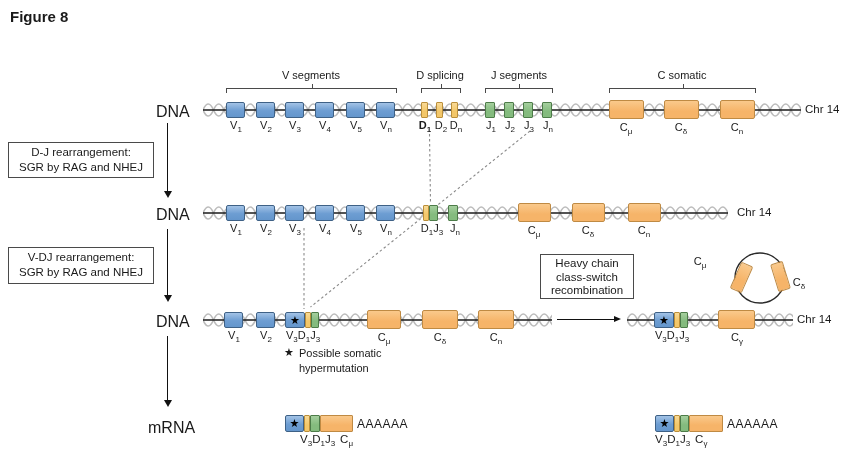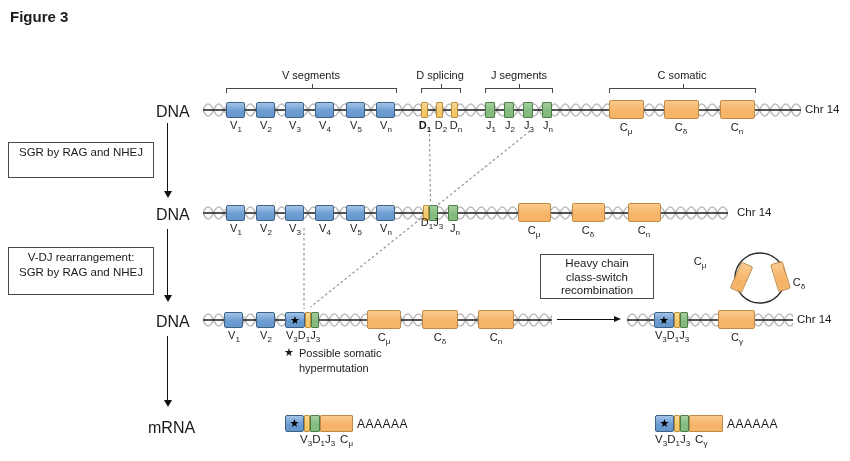--- a/index.html
+++ b/index.html
@@ -40,21 +40,21 @@
 <body>
 
 <div id="figure">
 
   <svg class="abs" style="left:0;top:0" width="850" height="461">
     <line x1="429.5" y1="134" x2="430.5" y2="203" stroke="#8a8a8a" stroke-width="1.1" stroke-dasharray="2.5 2.5"></line>
     <line x1="530" y1="131" x2="310.5" y2="307" stroke="#8a8a8a" stroke-width="1.1" stroke-dasharray="2.5 2.5"></line>
     <line x1="304" y1="228" x2="304" y2="309" stroke="#8a8a8a" stroke-width="1.1" stroke-dasharray="2.5 2.5"></line>
   </svg>
 
-  <div class="abs fig-title" style="left:10px;top:8px">Figure 3</div>
+  <div class="abs fig-title" style="left:10px;top:8px">Figure 8</div>
 
   <div class="abs seg-head" style="left:311px;top:69px">V segments</div>
   <div class="abs seg-head" style="left:440px;top:69px">D splicing</div>
   <div class="abs seg-head" style="left:519px;top:69px">J segments</div>
   <div class="abs seg-head" style="left:682px;top:69px">C somatic</div>
   <div class="abs bracket" style="left:226px;top:88px;width:171px">
       <div class="tick"></div>
     </div>
   <div class="abs bracket" style="left:421px;top:88px;width:40px">
       <div class="tick"></div>
@@ -102,20 +102,21 @@
   <div class="abs seg-label" style="left:456px;top:119px"><span>D</span><sub>n</sub></div>
   <div class="abs seg-label" style="left:491px;top:119px;font-weight:normal"><span>J</span><sub>1</sub></div>
   <div class="abs seg-label" style="left:510px;top:119px"><span>J</span><sub>2</sub></div>
   <div class="abs seg-label" style="left:529px;top:119px"><span>J</span><sub>3</sub></div>
   <div class="abs seg-label" style="left:548px;top:119px"><span>J</span><sub>n</sub></div>
   <div class="abs seg-label" style="left:626px;top:121px"><span>C</span><sub>μ</sub></div>
   <div class="abs seg-label" style="left:681px;top:121px"><span>C</span><sub>δ</sub></div>
   <div class="abs seg-label" style="left:737px;top:121px"><span>C</span><sub>n</sub></div>
 
   <div class="abs pbox" style="left:8px;top:142px;width:146px;height:36px">
+    <div>D-J rearrangement:</div>
     <div>SGR by RAG and NHEJ</div>
   </div>
   <div class="abs vline" style="left:167px;top:123px;height:68px"></div>
   <div class="abs tri-down" style="left:164px;top:191px"></div>
 
   <div class="abs rowlab" style="left:156px;top:206px">DNA</div>
   <svg class="helix abs" style="left:203px;top:200px" width="525" height="26" viewBox="0 0 525 26">
       <path d="M0 13 q5.25 -12 10.5 0 q5.25 12 10.5 0 q5.25 -12 10.5 0 q5.25 12 10.5 0 q5.25 -12 10.5 0 q5.25 12 10.5 0 q5.25 -12 10.5 0 q5.25 12 10.5 0 q5.25 -12 10.5 0 q5.25 12 10.5 0 q5.25 -12 10.5 0 q5.25 12 10.5 0 q5.25 -12 10.5 0 q5.25 12 10.5 0 q5.25 -12 10.5 0 q5.25 12 10.5 0 q5.25 -12 10.5 0 q5.25 12 10.5 0 q5.25 -12 10.5 0 q5.25 12 10.5 0 q5.25 -12 10.5 0 q5.25 12 10.5 0 q5.25 -12 10.5 0 q5.25 12 10.5 0 q5.25 -12 10.5 0 q5.25 12 10.5 0 q5.25 -12 10.5 0 q5.25 12 10.5 0 q5.25 -12 10.5 0 q5.25 12 10.5 0 q5.25 -12 10.5 0 q5.25 12 10.5 0 q5.25 -12 10.5 0 q5.25 12 10.5 0 q5.25 -12 10.5 0 q5.25 12 10.5 0 q5.25 -12 10.5 0 q5.25 12 10.5 0 q5.25 -12 10.5 0 q5.25 12 10.5 0 q5.25 -12 10.5 0 q5.25 12 10.5 0 q5.25 -12 10.5 0 q5.25 12 10.5 0 q5.25 -12 10.5 0 q5.25 12 10.5 0 q5.25 -12 10.5 0 q5.25 12 10.5 0 q5.25 -12 10.5 0 q5.25 12 10.5 0" fill="none" stroke="#bcbcbc" stroke-width="1.7"></path>
       <path d="M0 13 q5.25 12 10.5 0 q5.25 -12 10.5 0 q5.25 12 10.5 0 q5.25 -12 10.5 0 q5.25 12 10.5 0 q5.25 -12 10.5 0 q5.25 12 10.5 0 q5.25 -12 10.5 0 q5.25 12 10.5 0 q5.25 -12 10.5 0 q5.25 12 10.5 0 q5.25 -12 10.5 0 q5.25 12 10.5 0 q5.25 -12 10.5 0 q5.25 12 10.5 0 q5.25 -12 10.5 0 q5.25 12 10.5 0 q5.25 -12 10.5 0 q5.25 12 10.5 0 q5.25 -12 10.5 0 q5.25 12 10.5 0 q5.25 -12 10.5 0 q5.25 12 10.5 0 q5.25 -12 10.5 0 q5.25 12 10.5 0 q5.25 -12 10.5 0 q5.25 12 10.5 0 q5.25 -12 10.5 0 q5.25 12 10.5 0 q5.25 -12 10.5 0 q5.25 12 10.5 0 q5.25 -12 10.5 0 q5.25 12 10.5 0 q5.25 -12 10.5 0 q5.25 12 10.5 0 q5.25 -12 10.5 0 q5.25 12 10.5 0 q5.25 -12 10.5 0 q5.25 12 10.5 0 q5.25 -12 10.5 0 q5.25 12 10.5 0 q5.25 -12 10.5 0 q5.25 12 10.5 0 q5.25 -12 10.5 0 q5.25 12 10.5 0 q5.25 -12 10.5 0 q5.25 12 10.5 0 q5.25 -12 10.5 0 q5.25 12 10.5 0 q5.25 -12 10.5 0" fill="none" stroke="#bcbcbc" stroke-width="1.7"></path>
       <line x1="0" y1="13" x2="525" y2="13" stroke="#1a1a1a" stroke-width="1.5"></line>
@@ -134,27 +135,27 @@
   <div class="box cbox" style="left:518px;top:203px;width:33px;height:19px"></div>
   <div class="box cbox" style="left:572px;top:203px;width:33px;height:19px"></div>
   <div class="box cbox" style="left:628px;top:203px;width:33px;height:19px"></div>
 
   <div class="abs seg-label" style="left:236px;top:222px"><span>V</span><sub>1</sub></div>
   <div class="abs seg-label" style="left:266px;top:222px"><span>V</span><sub>2</sub></div>
   <div class="abs seg-label" style="left:295px;top:222px"><span>V</span><sub>3</sub></div>
   <div class="abs seg-label" style="left:325px;top:222px"><span>V</span><sub>4</sub></div>
   <div class="abs seg-label" style="left:356px;top:222px"><span>V</span><sub>5</sub></div>
   <div class="abs seg-label" style="left:386px;top:222px"><span>V</span><sub>n</sub></div>
-  <div class="abs seg-label" style="left:432px;top:216px"><span>D</span><sub>1</sub><span>J</span><sub>3</sub></div>
+  <div class="abs seg-label" style="left:432px;top:222px"><span>D</span><sub>1</sub><span>J</span><sub>3</sub></div>
   <div class="abs seg-label" style="left:455px;top:222px"><span>J</span><sub>n</sub></div>
   <div class="abs seg-label" style="left:534px;top:224px"><span>C</span><sub>μ</sub></div>
   <div class="abs seg-label" style="left:588px;top:224px"><span>C</span><sub>δ</sub></div>
   <div class="abs seg-label" style="left:644px;top:224px"><span>C</span><sub>n</sub></div>
 
-  <div class="abs pbox" style="left:8px;top:247px;width:146px;height:48px">
+  <div class="abs pbox" style="left:8px;top:247px;width:146px;height:37px">
     <div>V-DJ rearrangement:</div>
     <div>SGR by RAG and NHEJ</div>
   </div>
   <div class="abs vline" style="left:167px;top:229px;height:66px"></div>
   <div class="abs tri-down" style="left:164px;top:295px"></div>
 
   <div class="abs rowlab" style="left:156px;top:313px">DNA</div>
   <svg class="helix abs" style="left:203px;top:307px" width="349" height="26" viewBox="0 0 349 26">
       <path d="M0 13 q5.25 -12 10.5 0 q5.25 12 10.5 0 q5.25 -12 10.5 0 q5.25 12 10.5 0 q5.25 -12 10.5 0 q5.25 12 10.5 0 q5.25 -12 10.5 0 q5.25 12 10.5 0 q5.25 -12 10.5 0 q5.25 12 10.5 0 q5.25 -12 10.5 0 q5.25 12 10.5 0 q5.25 -12 10.5 0 q5.25 12 10.5 0 q5.25 -12 10.5 0 q5.25 12 10.5 0 q5.25 -12 10.5 0 q5.25 12 10.5 0 q5.25 -12 10.5 0 q5.25 12 10.5 0 q5.25 -12 10.5 0 q5.25 12 10.5 0 q5.25 -12 10.5 0 q5.25 12 10.5 0 q5.25 -12 10.5 0 q5.25 12 10.5 0 q5.25 -12 10.5 0 q5.25 12 10.5 0 q5.25 -12 10.5 0 q5.25 12 10.5 0 q5.25 -12 10.5 0 q5.25 12 10.5 0 q5.25 -12 10.5 0 q5.25 12 10.5 0" fill="none" stroke="#bcbcbc" stroke-width="1.7"></path>
       <path d="M0 13 q5.25 12 10.5 0 q5.25 -12 10.5 0 q5.25 12 10.5 0 q5.25 -12 10.5 0 q5.25 12 10.5 0 q5.25 -12 10.5 0 q5.25 12 10.5 0 q5.25 -12 10.5 0 q5.25 12 10.5 0 q5.25 -12 10.5 0 q5.25 12 10.5 0 q5.25 -12 10.5 0 q5.25 12 10.5 0 q5.25 -12 10.5 0 q5.25 12 10.5 0 q5.25 -12 10.5 0 q5.25 12 10.5 0 q5.25 -12 10.5 0 q5.25 12 10.5 0 q5.25 -12 10.5 0 q5.25 12 10.5 0 q5.25 -12 10.5 0 q5.25 12 10.5 0 q5.25 -12 10.5 0 q5.25 12 10.5 0 q5.25 -12 10.5 0 q5.25 12 10.5 0 q5.25 -12 10.5 0 q5.25 12 10.5 0 q5.25 -12 10.5 0 q5.25 12 10.5 0 q5.25 -12 10.5 0 q5.25 12 10.5 0 q5.25 -12 10.5 0" fill="none" stroke="#bcbcbc" stroke-width="1.7"></path>
@@ -177,21 +178,21 @@
   <div class="abs seg-label" style="left:384px;top:331px"><span>C</span><sub>μ</sub></div>
   <div class="abs seg-label" style="left:440px;top:331px"><span>C</span><sub>δ</sub></div>
   <div class="abs seg-label" style="left:496px;top:331px"><span>C</span><sub>n</sub></div>
 
   <div class="abs note" style="left:284px;top:346px">★</div>
   <div class="abs note" style="left:299px;top:347px">Possible somatic</div>
   <div class="abs note" style="left:299px;top:362px">hypermutation</div>
 
   <div class="abs hline" style="left:557px;top:319px;width:58px"></div>
   <div class="abs tri-right" style="left:614px;top:316px"></div>
-  <div class="abs pbox" style="left:540px;top:254px;width:114px;height:45px;line-height:13.5px">
+  <div class="abs pbox" style="left:540px;top:254px;width:94px;height:45px;line-height:13.5px">
     <div>Heavy chain</div>
     <div>class-switch</div>
     <div>recombination</div>
   </div>
 
   <svg class="abs" style="left:733px;top:251px" width="54" height="54">
     <circle cx="27" cy="27" r="25" fill="none" stroke="#2a2a2a" stroke-width="1.4"></circle>
   </svg>
   <div class="box cbox" style="left:735px;top:263px;width:13px;height:29px;transform:rotate(24deg)"></div>
   <div class="box cbox" style="left:774px;top:262px;width:13px;height:29px;transform:rotate(-17deg)"></div>

